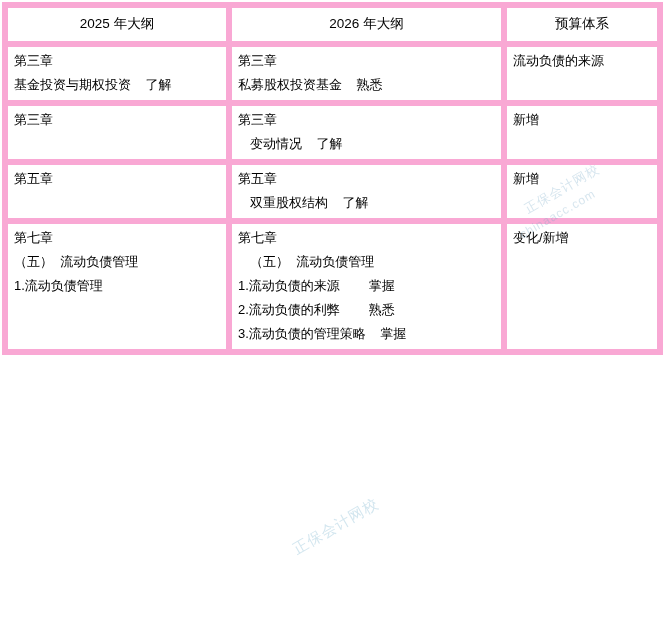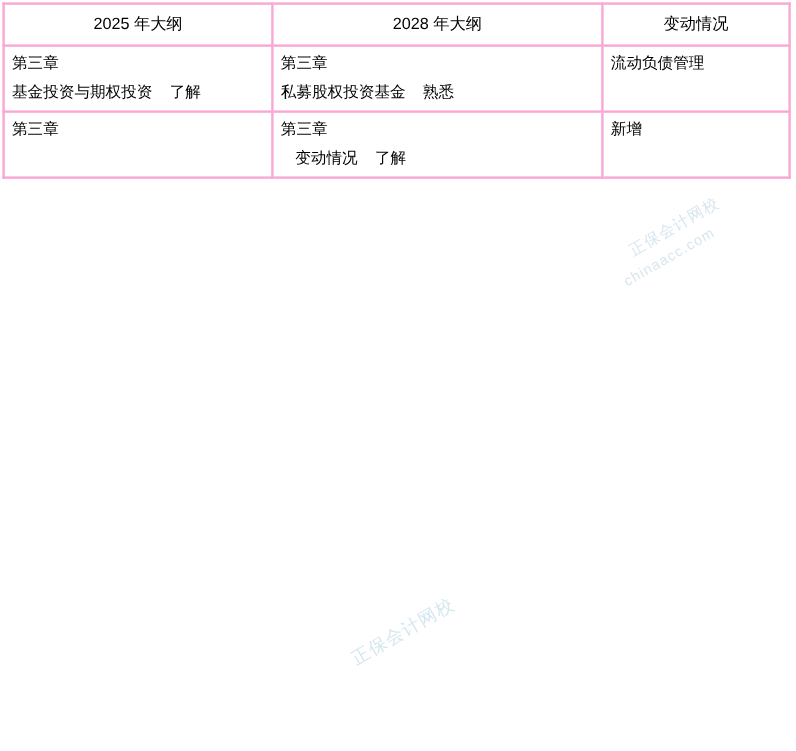--- a/index.html
+++ b/index.html
@@ -25,21 +25,21 @@
     width: 655px;
     margin: 2px 0 0 2px;
     table-layout: fixed;
   }
   table.syllabus col.c1 { width: 224px; }
   table.syllabus col.c2 { width: 275px; }
   table.syllabus col.c3 { width: 156px; }
 
   table.syllabus th,
   table.syllabus td {
-    border: 2px solid #f9a8d4;
+    border: 6px solid #f9a8d4;
     vertical-align: top;
     padding: 7px 6px 9px 6px;
     font-size: 13px;
     line-height: 1.0;
   }
   table.syllabus thead th {
     text-align: center;
     font-weight: normal;
     font-size: 13.5px;
     padding: 9px 6px 10px 6px;
@@ -80,56 +80,85 @@
 
   <table class="syllabus">
     <colgroup>
       <col class="c1">
       <col class="c2">
       <col class="c3">
     </colgroup>
     <thead>
       <tr>
         <th>2025 年大纲</th>
-        <th>2028 年大纲</th>
-        <th>变动情况</th>
+        <th>2026 年大纲</th>
+        <th>预算体系</th>
       </tr>
     </thead>
     <tbody>
 
       <tr>
         <td>
           <span class="cellline">第三章</span>
           <span class="cellline">基金投资与期权投资    了解</span>
         </td>
         <td>
           <span class="cellline">第三章</span>
           <span class="cellline">私募股权投资基金    熟悉</span>
         </td>
         <td class="status">
-          <span class="cellline">流动负债管理</span>
+          <span class="cellline">流动负债的来源</span>
         </td>
       </tr>
 
       <tr>
         <td>
           <span class="cellline">第三章</span>
         </td>
         <td>
           <span class="cellline">第三章</span>
           <span class="cellline indent2">变动情况    了解</span>
         </td>
         <td class="status">
           <span class="cellline">新增</span>
         </td>
       </tr>
 
 
+      <tr>
+        <td>
+          <span class="cellline">第五章</span>
+        </td>
+        <td>
+          <span class="cellline">第五章</span>
+          <span class="cellline indent2">双重股权结构    了解</span>
+        </td>
+        <td class="status">
+          <span class="cellline">新增</span>
+        </td>
+      </tr>
 
 
+      <tr>
+        <td>
+          <span class="cellline">第七章</span>
+          <span class="cellline">（五）  流动负债管理</span>
+          <span class="cellline">1.流动负债管理</span>
+        </td>
+        <td>
+          <span class="cellline">第七章</span>
+          <span class="cellline indent2">（五）  流动负债管理</span>
+          <span class="cellline">1.流动负债的来源        掌握</span>
+          <span class="cellline">2.流动负债的利弊        熟悉</span>
+          <span class="cellline">3.流动负债的管理策略    掌握</span>
+        </td>
+        <td class="status">
+          <span class="cellline">变化/新增</span>
+        </td>
+      </tr>
 
     </tbody>
   </table>
 
   <div class="wm w1">正保会计网校</div>
   <div class="wm w2">chinaacc.com</div>
   <div class="wm w3">正保会计网校</div>
 
 </div>
 

